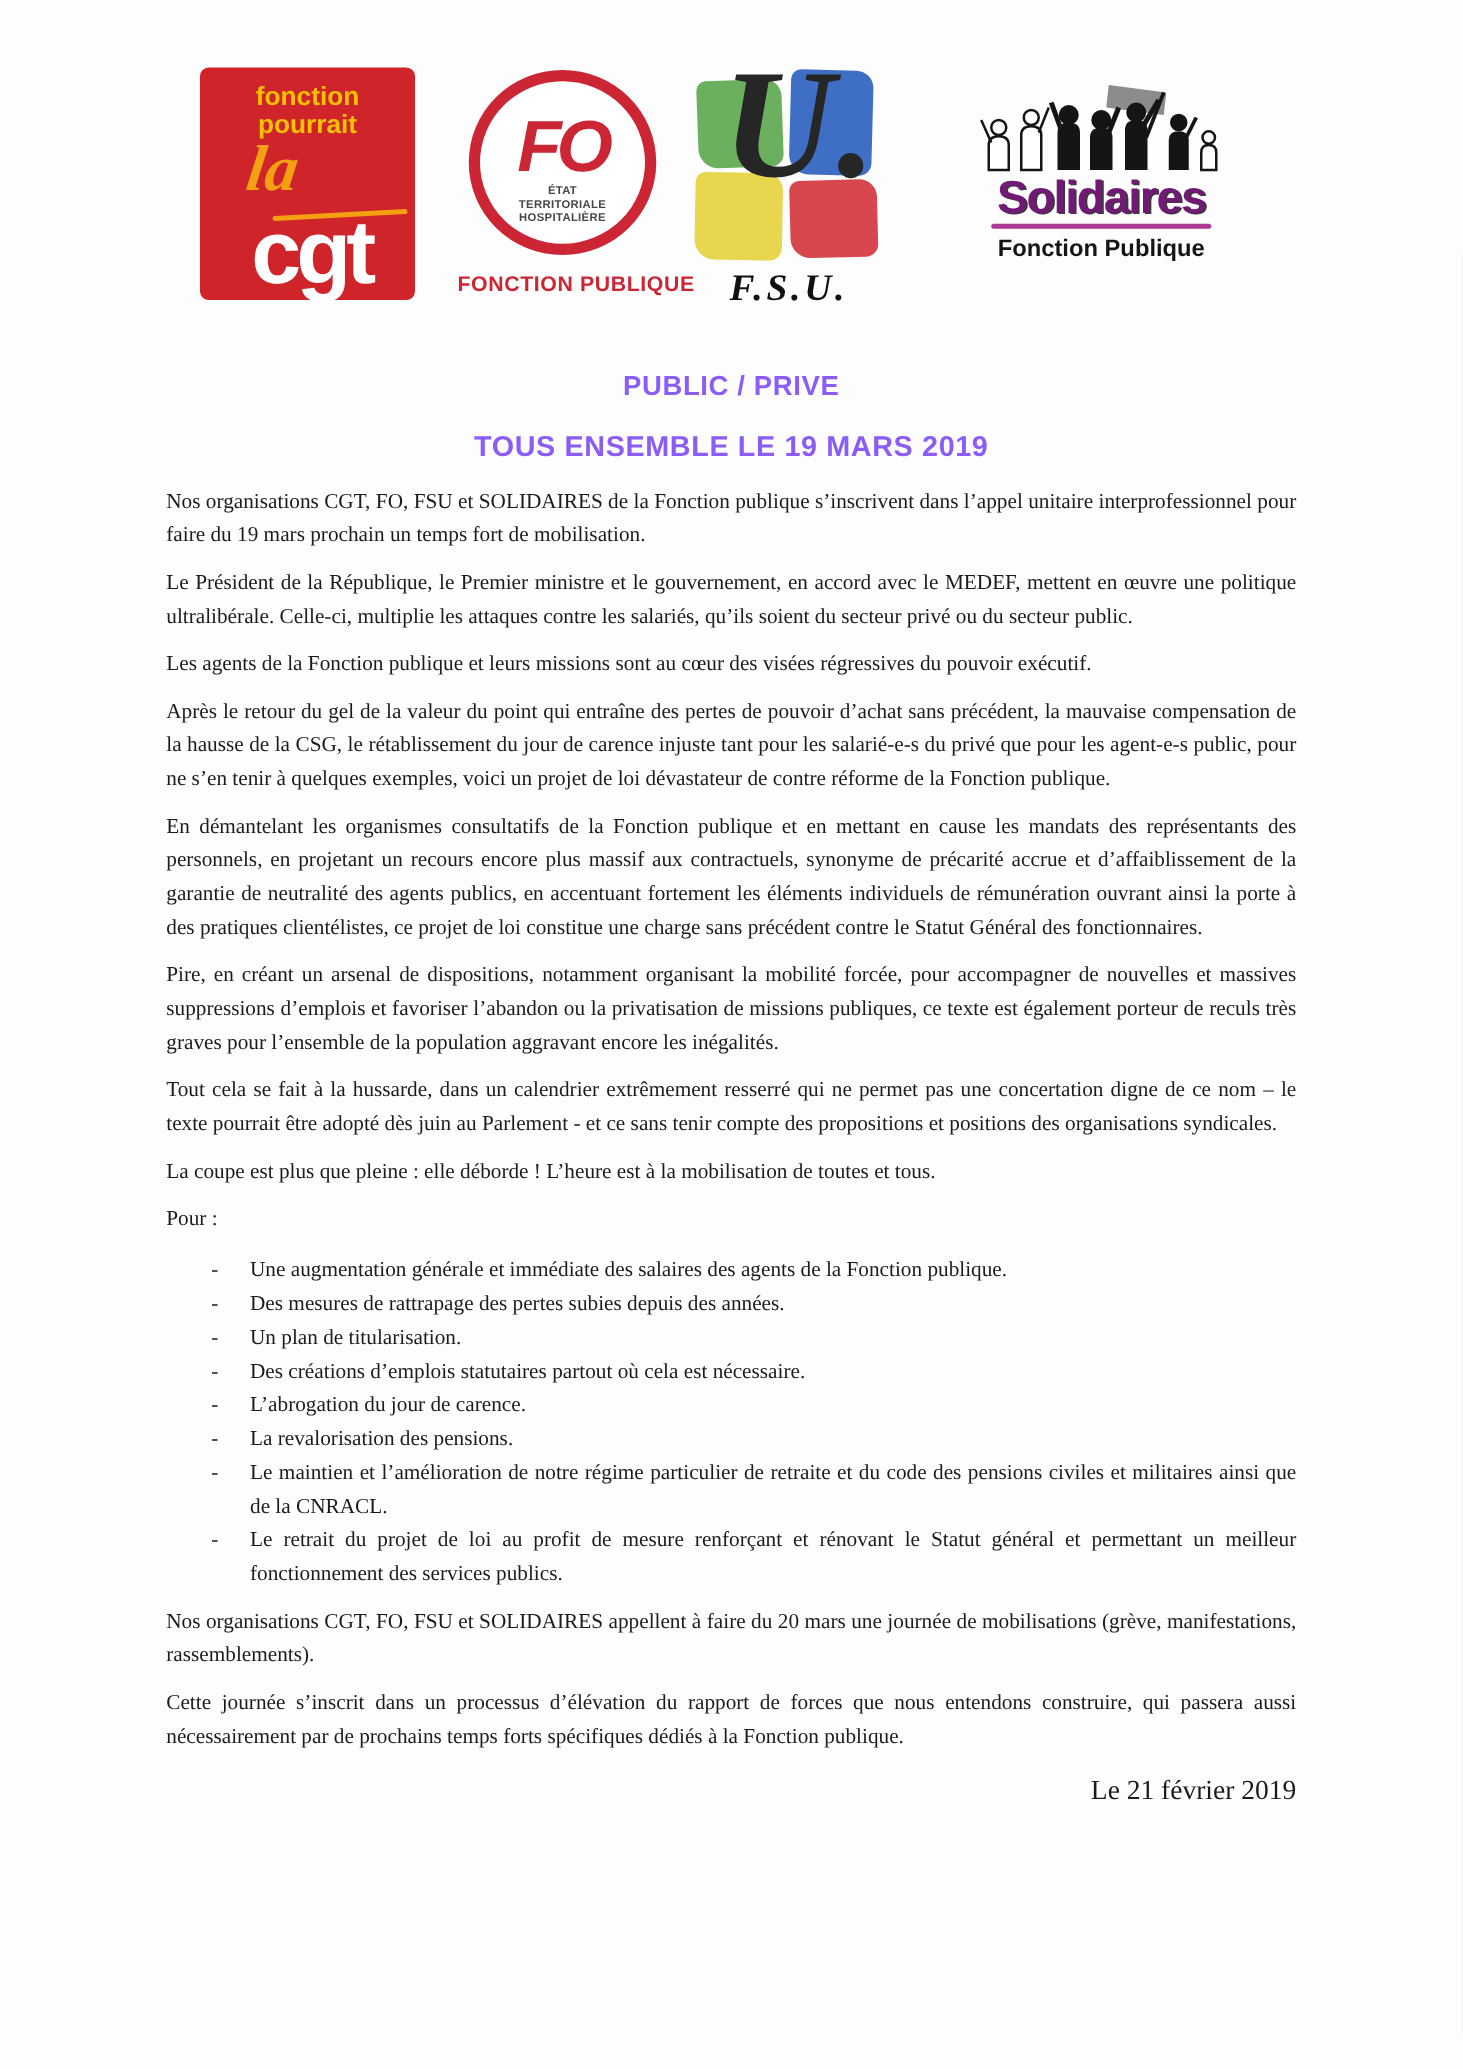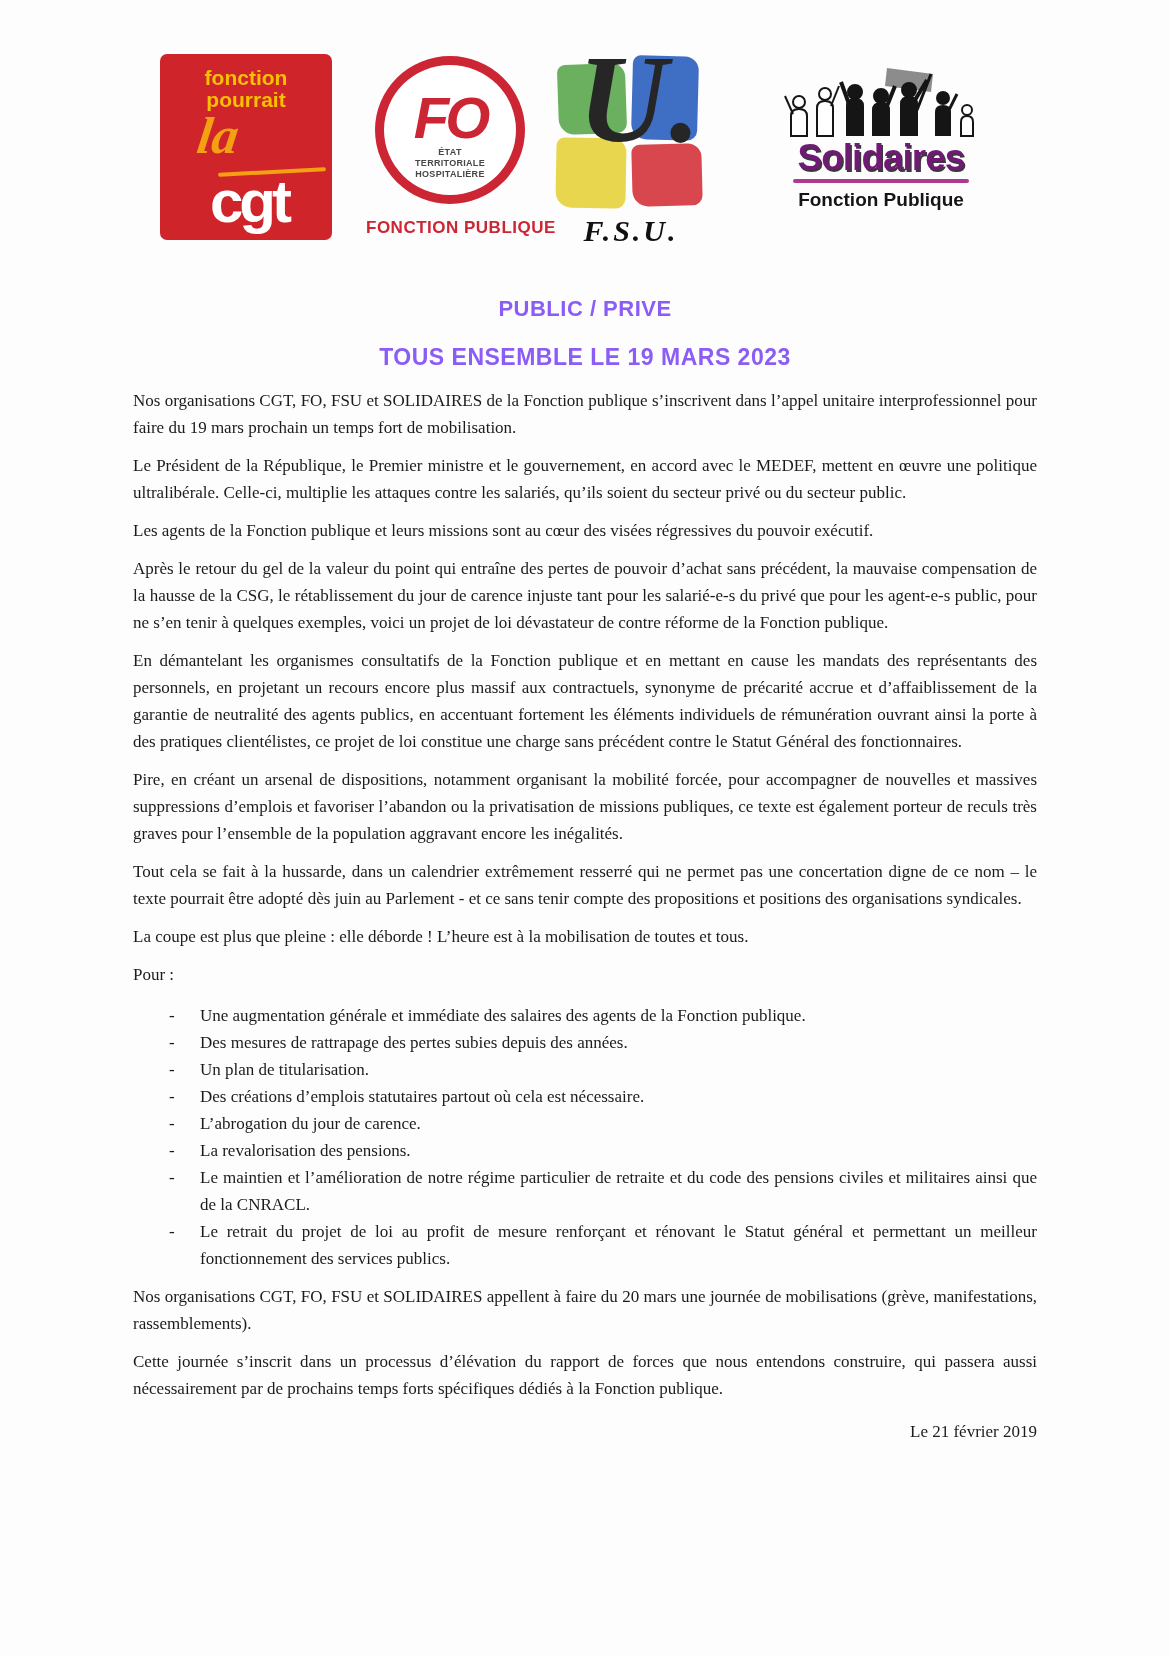--- a/index.html
+++ b/index.html
@@ -18,21 +18,21 @@
   .cgt-fp { padding-top:13px; text-align:center; color:#f6c100;
     font-family:"Liberation Sans", sans-serif; font-weight:bold;
     font-size:21px; line-height:22px; }
   .cgt-la { position:absolute; left:38px; top:52px; color:#f3a112;
     font-family:"Liberation Serif", serif; font-style:italic; font-weight:bold;
     font-size:52px; transform:skewX(-8deg); }
   .cgt-swash { position:absolute; left:58px; top:116px; width:108px; height:4px;
     background:#f3a112; border-radius:2px; transform:rotate(-3deg); }
   .cgt-acronym { position:absolute; left:0; bottom:2px; width:178px; text-align:center;
     color:#ffffff; font-family:"Liberation Sans", sans-serif; font-weight:bold;
-    font-size:60px; line-height:72px; letter-spacing:-4px; }
+    font-size:72px; line-height:72px; letter-spacing:-4px; }
 
   
   .logo-fo { position:absolute; left:366px; top:56px; width:168px; text-align:center;
     font-family:"Liberation Sans", sans-serif; }
   .fo-circle { width:132px; height:130px; margin:0 auto; border:9px solid #cc2533;
     border-radius:50%; display:flex; flex-direction:column; align-items:center;
     justify-content:flex-start; background:#fff; }
   .fo-big { color:#cc2533; font-weight:bold; font-style:italic; font-size:58px;
     line-height:58px; letter-spacing:-4px; margin-top:24px; }
   .fo-small { color:#474747; font-weight:bold; font-size:9px; line-height:11px;
@@ -72,21 +72,21 @@
   .title2 { font-size:23px; margin-top:22px; letter-spacing:0.5px; }
 
   
   .content { margin:16px 133px 0 133px; width:904px; font-size:17px;
     line-height:27px; text-align:justify; }
   .content p { margin:0 0 11px 0; }
   .pour { margin-bottom:14px !important; text-align:left; }
   ul.demands { list-style:none; margin:0 0 11px 0; padding:0 0 0 67px; }
   ul.demands li { position:relative; line-height:27px; }
   ul.demands li::before { content:"-"; position:absolute; left:-31px; }
-  .date-line { text-align:right; margin-top:16px; font-size:17px; }
+  .date-line { text-align:right; margin-top:16px; font-size:22px; }
 </style>
 </head>
 <body>
 
 <div class="page">
 
   <div class="header">
 
     <div class="logo-cgt">
       <div class="cgt-fp">
@@ -158,21 +158,21 @@
       </svg>
       <div class="sol-name">Solidaires</div>
       <div class="sol-underline"></div>
       <div class="sol-caption">Fonction Publique</div>
     </div>
 
   </div>
 
   <div class="titles">
     <div class="title1">PUBLIC / PRIVE</div>
-    <div class="title2">TOUS ENSEMBLE LE 19 MARS 2023</div>
+    <div class="title2">TOUS ENSEMBLE LE 19 MARS 2019</div>
   </div>
 
   <div class="content">
     <p>Nos organisations CGT, FO, FSU et SOLIDAIRES de la Fonction publique s’inscrivent dans l’appel unitaire interprofessionnel pour faire du 19 mars prochain un temps fort de mobilisation.</p>
     <p>Le Président de la République, le Premier ministre et le gouvernement, en accord avec le MEDEF, mettent en œuvre une politique ultralibérale. Celle-ci, multiplie les attaques contre les salariés, qu’ils soient du secteur privé ou du secteur public.</p>
     <p>Les agents de la Fonction publique et leurs missions sont au cœur des visées régressives du pouvoir exécutif.</p>
     <p>Après le retour du gel de la valeur du point qui entraîne des pertes de pouvoir d’achat sans précédent, la mauvaise compensation de la hausse de la CSG, le rétablissement du jour de carence injuste tant pour les salarié-e-s du privé que pour les agent-e-s public, pour ne s’en tenir à quelques exemples, voici un projet de loi dévastateur de contre réforme de la Fonction publique.</p>
     <p>En démantelant les organismes consultatifs de la Fonction publique et en mettant en cause les mandats des représentants des personnels, en projetant un recours encore plus massif aux contractuels, synonyme de précarité accrue et d’affaiblissement de la garantie de neutralité des agents publics, en accentuant fortement les éléments individuels de rémunération ouvrant ainsi la porte à des pratiques clientélistes, ce projet de loi constitue une charge sans précédent contre le Statut Général des fonctionnaires.</p>
     <p>Pire, en créant un arsenal de dispositions, notamment organisant la mobilité forcée, pour accompagner de nouvelles et massives suppressions d’emplois et favoriser l’abandon ou la privatisation de missions publiques, ce texte est également porteur de reculs très graves pour l’ensemble de la population aggravant encore les inégalités.</p>
     <p>Tout cela se fait à la hussarde, dans un calendrier extrêmement resserré qui ne permet pas une concertation digne de ce nom – le texte pourrait être adopté dès juin au Parlement - et ce sans tenir compte des propositions et positions des organisations syndicales.</p>

